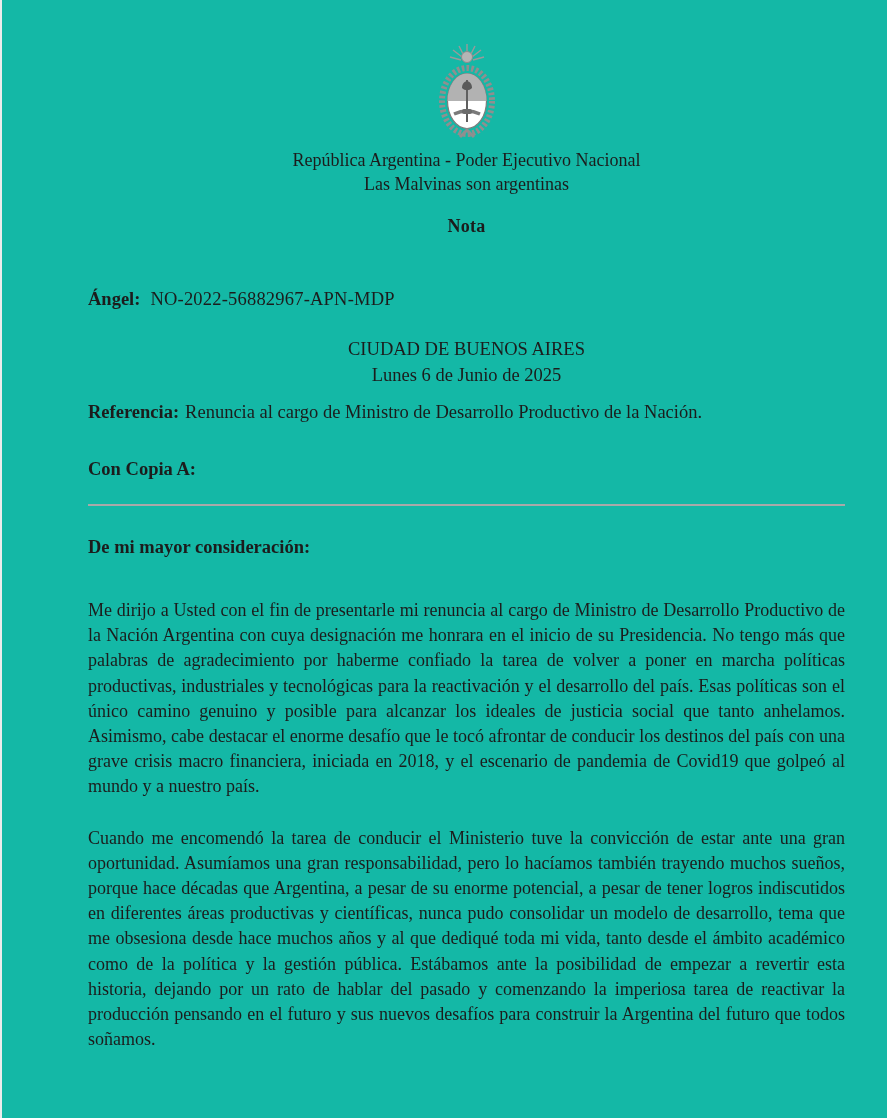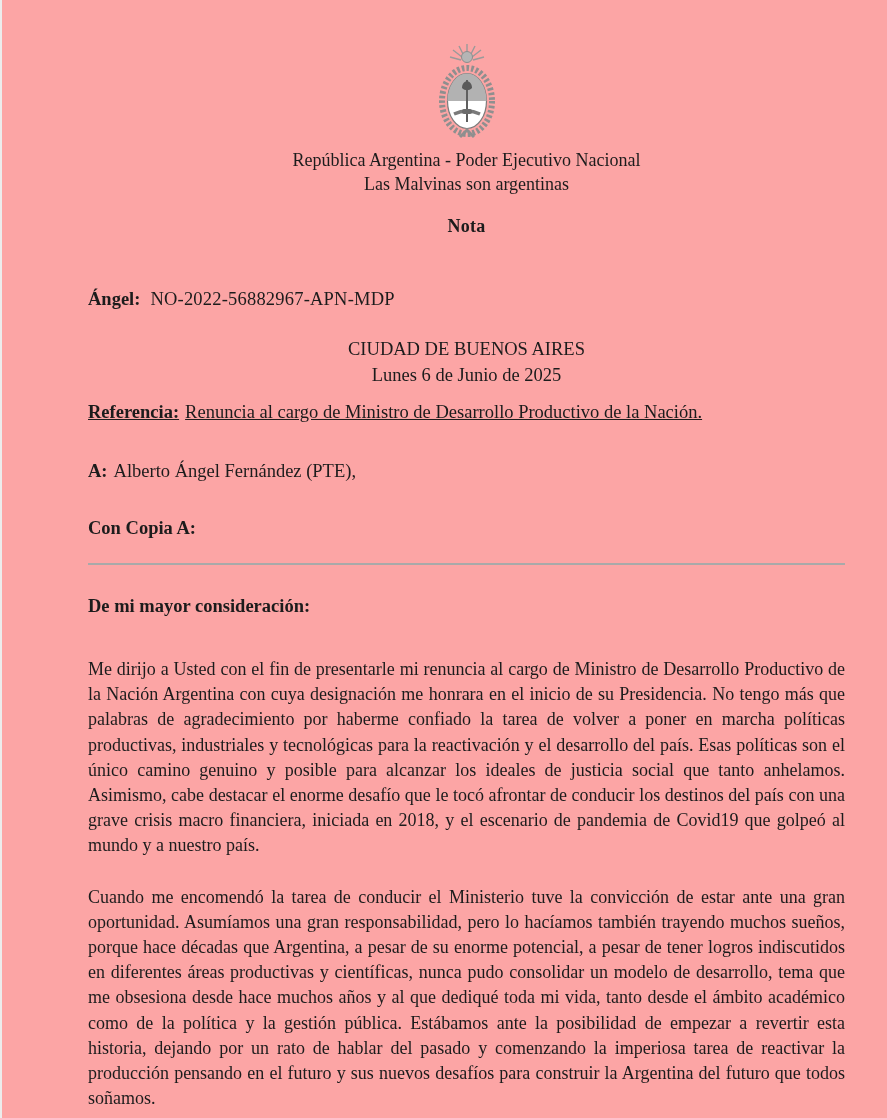--- a/index.html
+++ b/index.html
@@ -4,21 +4,21 @@
 <style>
   html, body {
     margin: 0;
     padding: 0;
     background: #ffffff;
   }
   .page {
     position: relative;
     width: 887px;
     height: 1118px;
-    background: #fca5a5;
+    background: #14b8a6;
     border-left: 2px solid #ececec;
     box-sizing: border-box;
     font-family: "Liberation Serif", "DejaVu Serif", serif;
     color: #1c1c1c;
     overflow: hidden;
   }
   .content {
     padding: 0 42px 0 86px;
   }
   
@@ -48,21 +48,20 @@
   .numero-value { margin-left: 10px; letter-spacing: 0.2px; }
   .city-date {
     margin-top: 26px;
     text-align: center;
     font-size: 18.5px;
     line-height: 26px;
   }
   .referencia-row {
     margin-top: 14px;
     font-size: 18.5px;
-    text-decoration: underline;
   }
   .inline-value { margin-left: 6px; }
   .to-row {
     margin-top: 38px;
     font-size: 18.5px;
   }
   .cc-row {
     margin-top: 36px;
     font-size: 18.5px;
     font-weight: bold;
@@ -139,23 +138,20 @@
 
     <div class="city-date">
       <div>CIUDAD DE BUENOS AIRES</div>
       <div>Lunes 6 de Junio de 2025</div>
     </div>
 
     <div class="referencia-row">
       <span class="label-bold">Referencia:</span><span class="inline-value">Renuncia al cargo de Ministro de Desarrollo Productivo de la Nación.</span>
     </div>
 
-    <div class="to-row">
-      <span class="label-bold">A:</span><span class="inline-value">Alberto Ángel Fernández (PTE),</span>
-    </div>
 
     <div class="cc-row">Con Copia A:</div>
 
     <div class="divider"></div>
 
     <div class="salutation">De mi mayor consideración:</div>
 
     <p class="para">Me dirijo a Usted con el fin de presentarle mi renuncia al cargo de Ministro de Desarrollo Productivo de la Nación Argentina con cuya designación me honrara en el inicio de su Presidencia. No tengo más que palabras de agradecimiento por haberme confiado la tarea de volver a poner en marcha políticas productivas, industriales y tecnológicas para la reactivación y el desarrollo del país. Esas políticas son el único camino genuino y posible para alcanzar los ideales de justicia social que tanto anhelamos. Asimismo, cabe destacar el enorme desafío que le tocó afrontar de conducir los destinos del país con una grave crisis macro financiera, iniciada en 2018, y el escenario de pandemia de Covid19 que golpeó al mundo y a nuestro país.</p>
     <p class="para second">Cuando me encomendó la tarea de conducir el Ministerio tuve la convicción de estar ante una gran oportunidad. Asumíamos una gran responsabilidad, pero lo hacíamos también trayendo muchos sueños, porque hace décadas que Argentina, a pesar de su enorme potencial, a pesar de tener logros indiscutidos en diferentes áreas productivas y científicas, nunca pudo consolidar un modelo de desarrollo, tema que me obsesiona desde hace muchos años y al que dediqué toda mi vida, tanto desde el ámbito académico como de la política y la gestión pública. Estábamos ante la posibilidad de empezar a revertir esta historia, dejando por un rato de hablar del pasado y comenzando la imperiosa tarea de reactivar la producción pensando en el futuro y sus nuevos desafíos para construir la Argentina del futuro que todos soñamos.</p>
 

